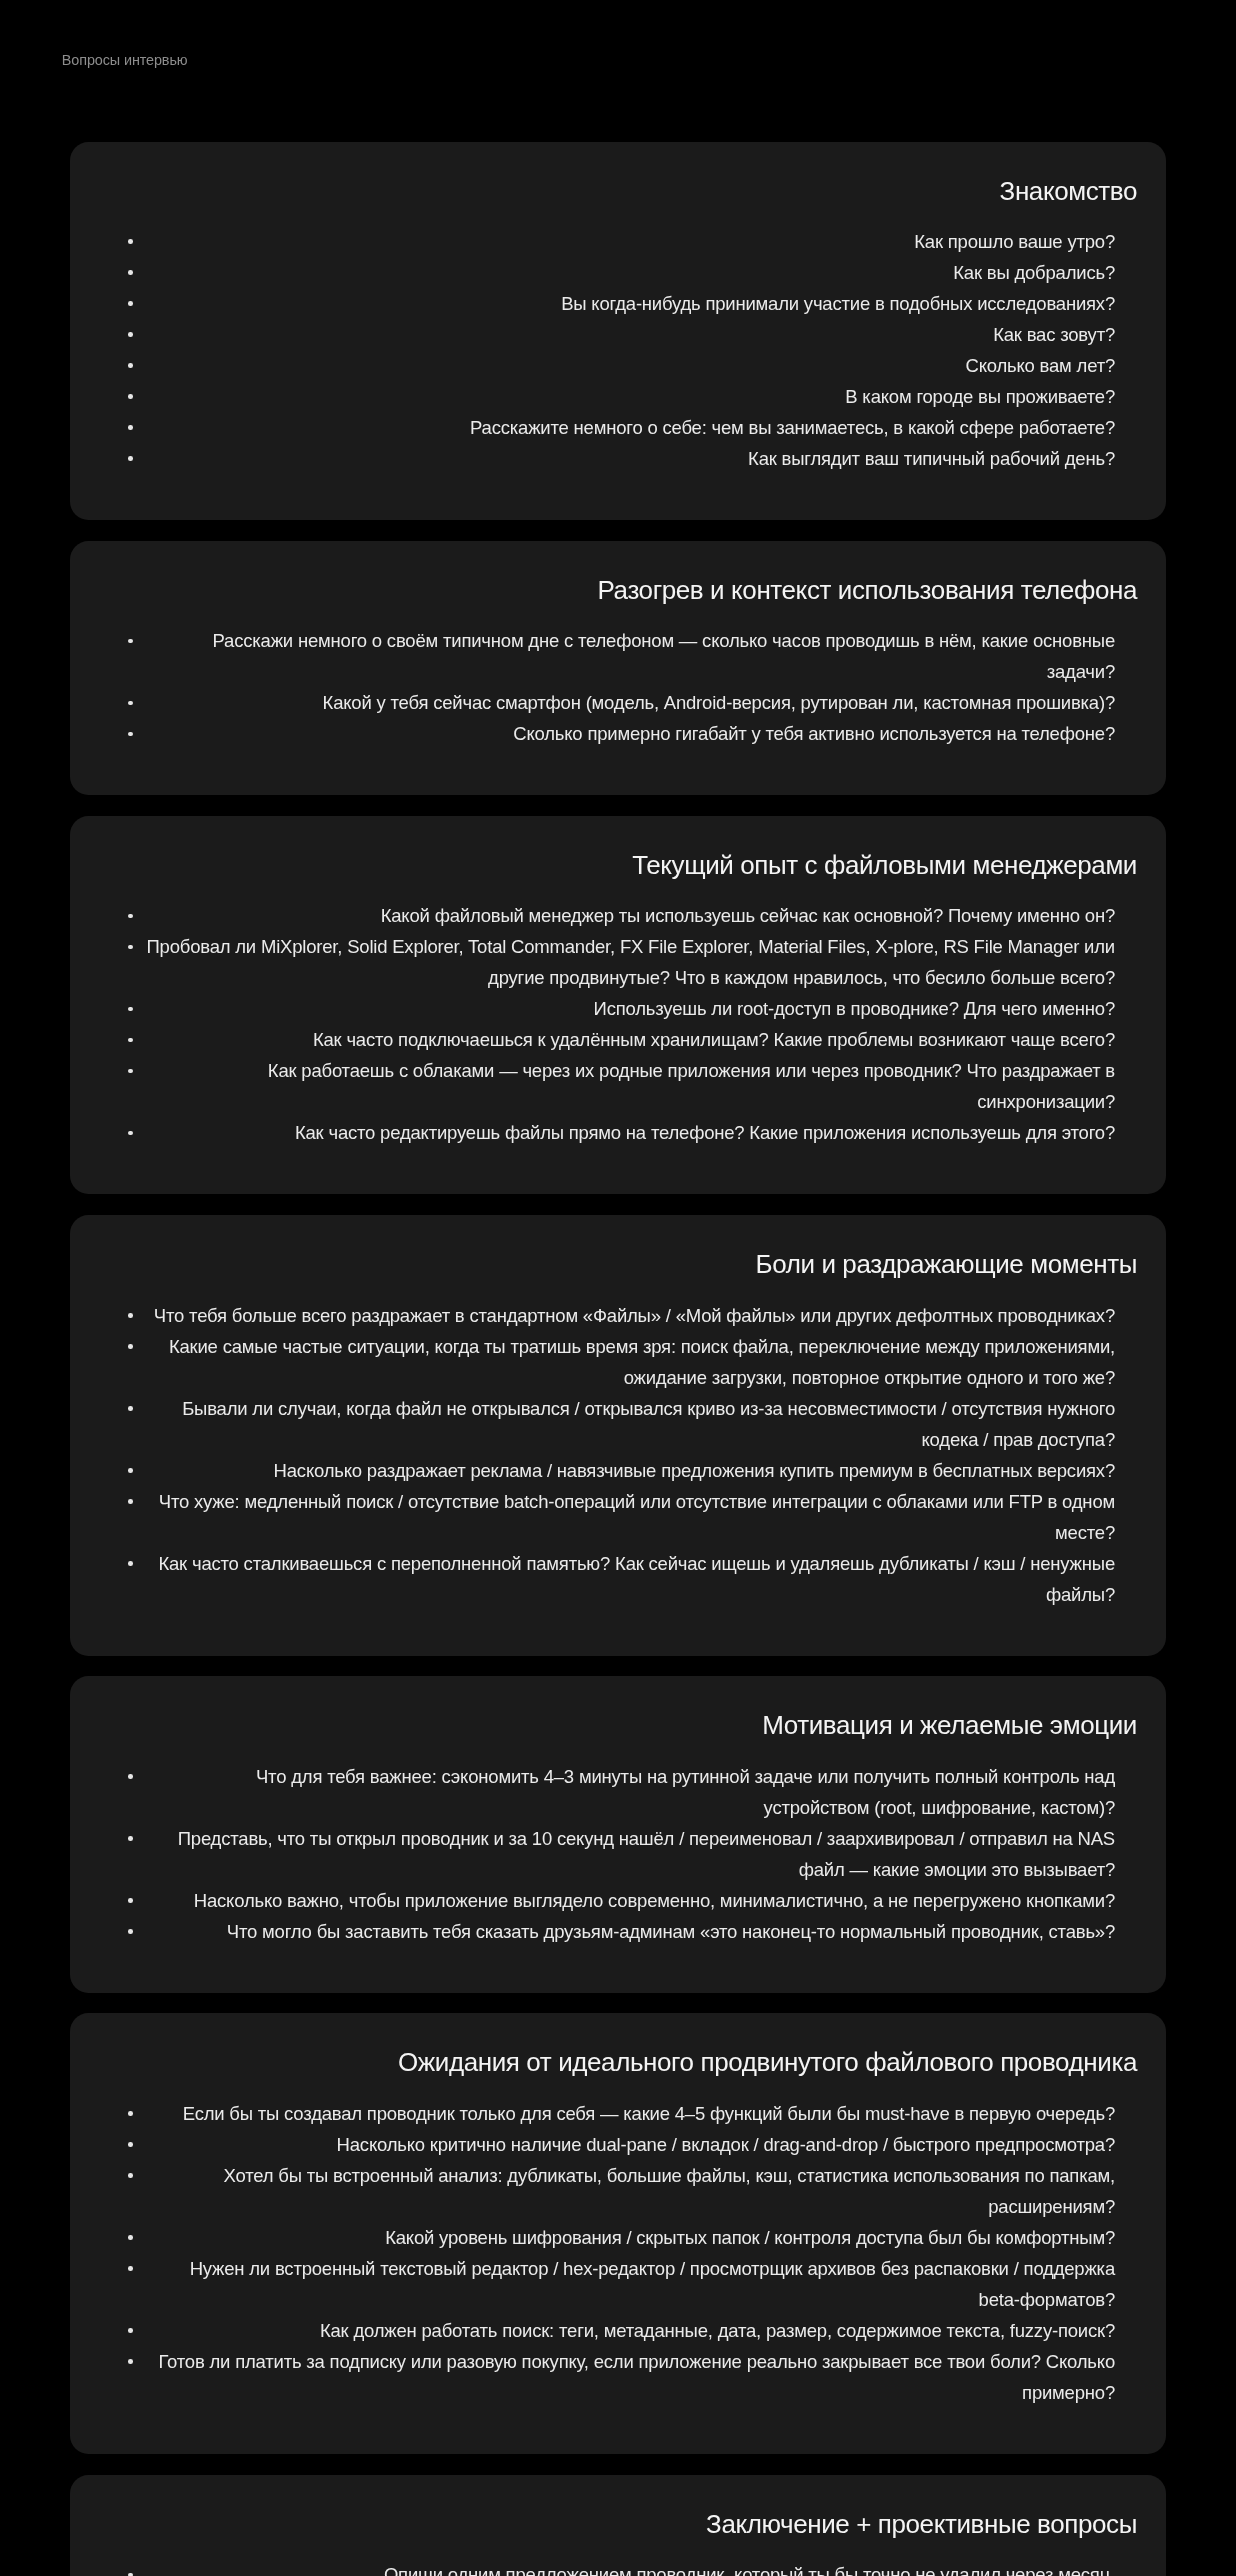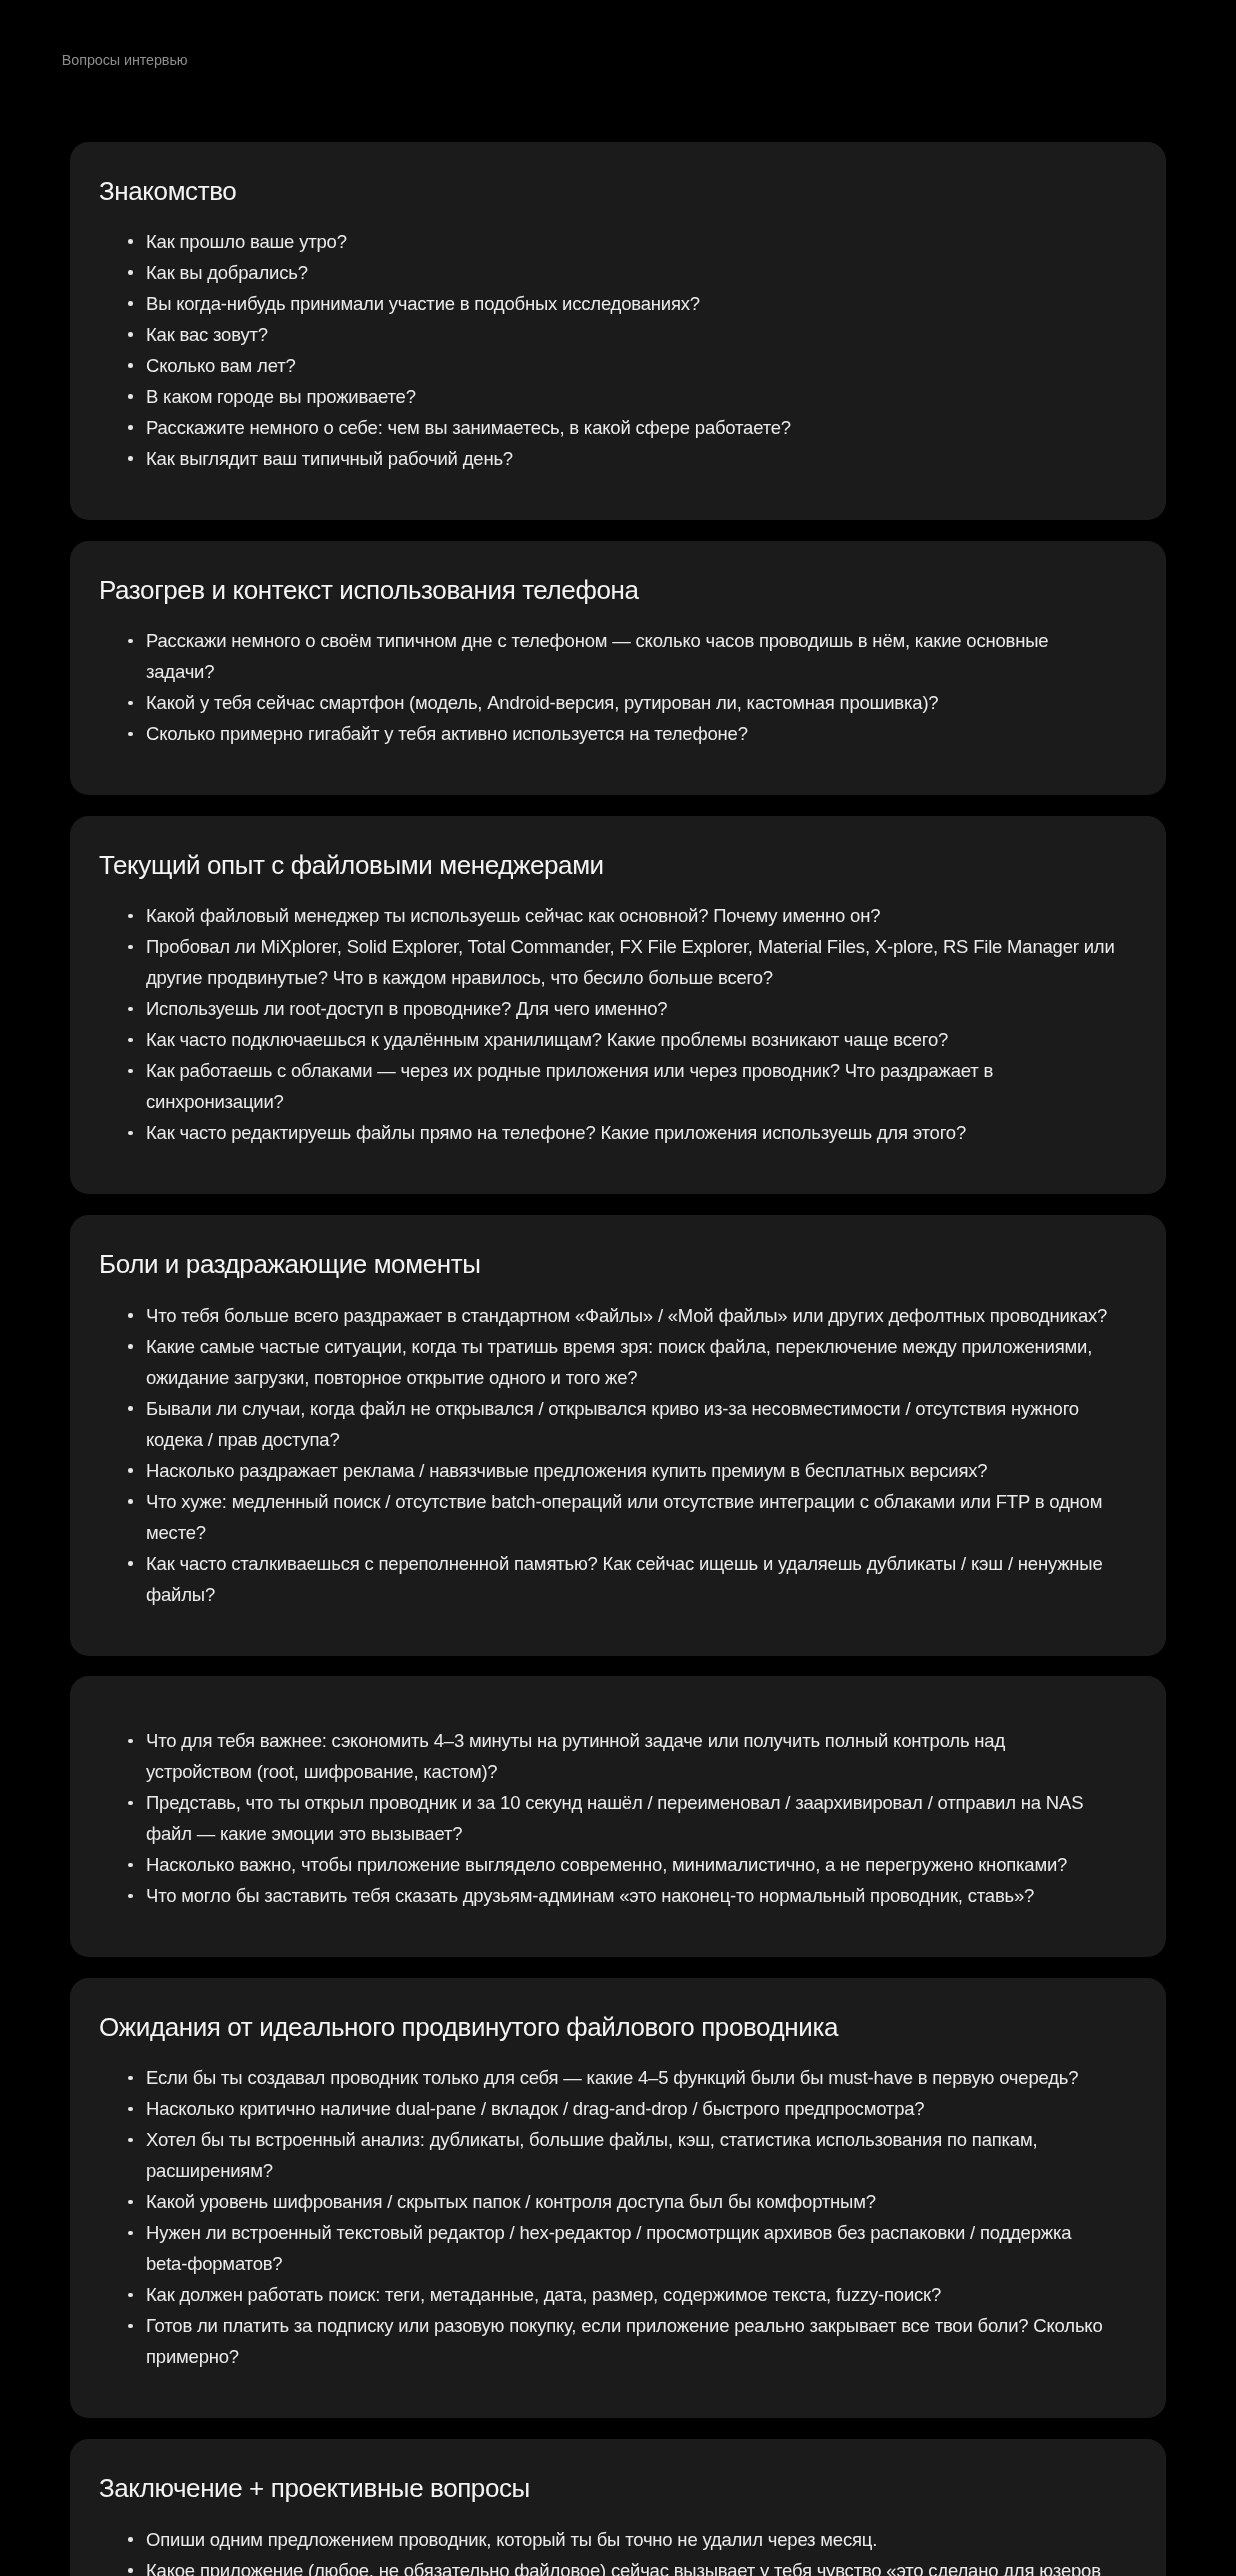--- a/index.html
+++ b/index.html
@@ -29,20 +29,21 @@
   }
   .cards {
     margin-top: 72px;
     display: block;
   }
   .card {
     background: #1b1b1b;
     border-radius: 18.5px;
     padding: 33px 29px 30px 29px;
     margin-bottom: 20.6px;
+    text-align: right;
   }
   .card:last-child { margin-bottom: 0; }
   .card-title {
     margin: 0 0 19.6px 0;
     color: #f4f4f4;
     font-size: 26px;
     line-height: 32px;
     font-weight: 500;
     letter-spacing: -0.4px;
   }
@@ -122,20 +123,21 @@
         <li>Что тебя больше всего раздражает в стандартном «Файлы» / «Мой файлы» или других дефолтных проводниках?</li>
         <li>Какие самые частые ситуации, когда ты тратишь время зря: поиск файла, переключение между приложениями, ожидание загрузки, повторное открытие одного и того же?</li>
         <li>Бывали ли случаи, когда файл не открывался / открывался криво из-за несовместимости / отсутствия нужного кодека / прав доступа?</li>
         <li>Насколько раздражает реклама / навязчивые предложения купить премиум в бесплатных версиях?</li>
         <li>Что хуже: медленный поиск / отсутствие batch-операций или отсутствие интеграции с облаками или FTP в одном месте?</li>
         <li>Как часто сталкиваешься с переполненной памятью? Как сейчас ищешь и удаляешь дубликаты / кэш / ненужные файлы?</li>
       </ul>
     </section>
 
     <section class="card">
+      <h2 class="card-title">Мотивация и желаемые эмоции</h2>
       <ul class="questions">
         <li>Что для тебя важнее: сэкономить 4–3 минуты на рутинной задаче или получить полный контроль над устройством (root, шифрование, кастом)?</li>
         <li>Представь, что ты открыл проводник и за 10 секунд нашёл / переименовал / заархивировал / отправил на NAS файл — какие эмоции это вызывает?</li>
         <li>Насколько важно, чтобы приложение выглядело современно, минималистично, а не перегружено кнопками?</li>
         <li>Что могло бы заставить тебя сказать друзьям-админам «это наконец-то нормальный проводник, ставь»?</li>
       </ul>
     </section>
 
     <section class="card">
       <h2 class="card-title">Ожидания от идеального продвинутого файлового проводника</h2>

